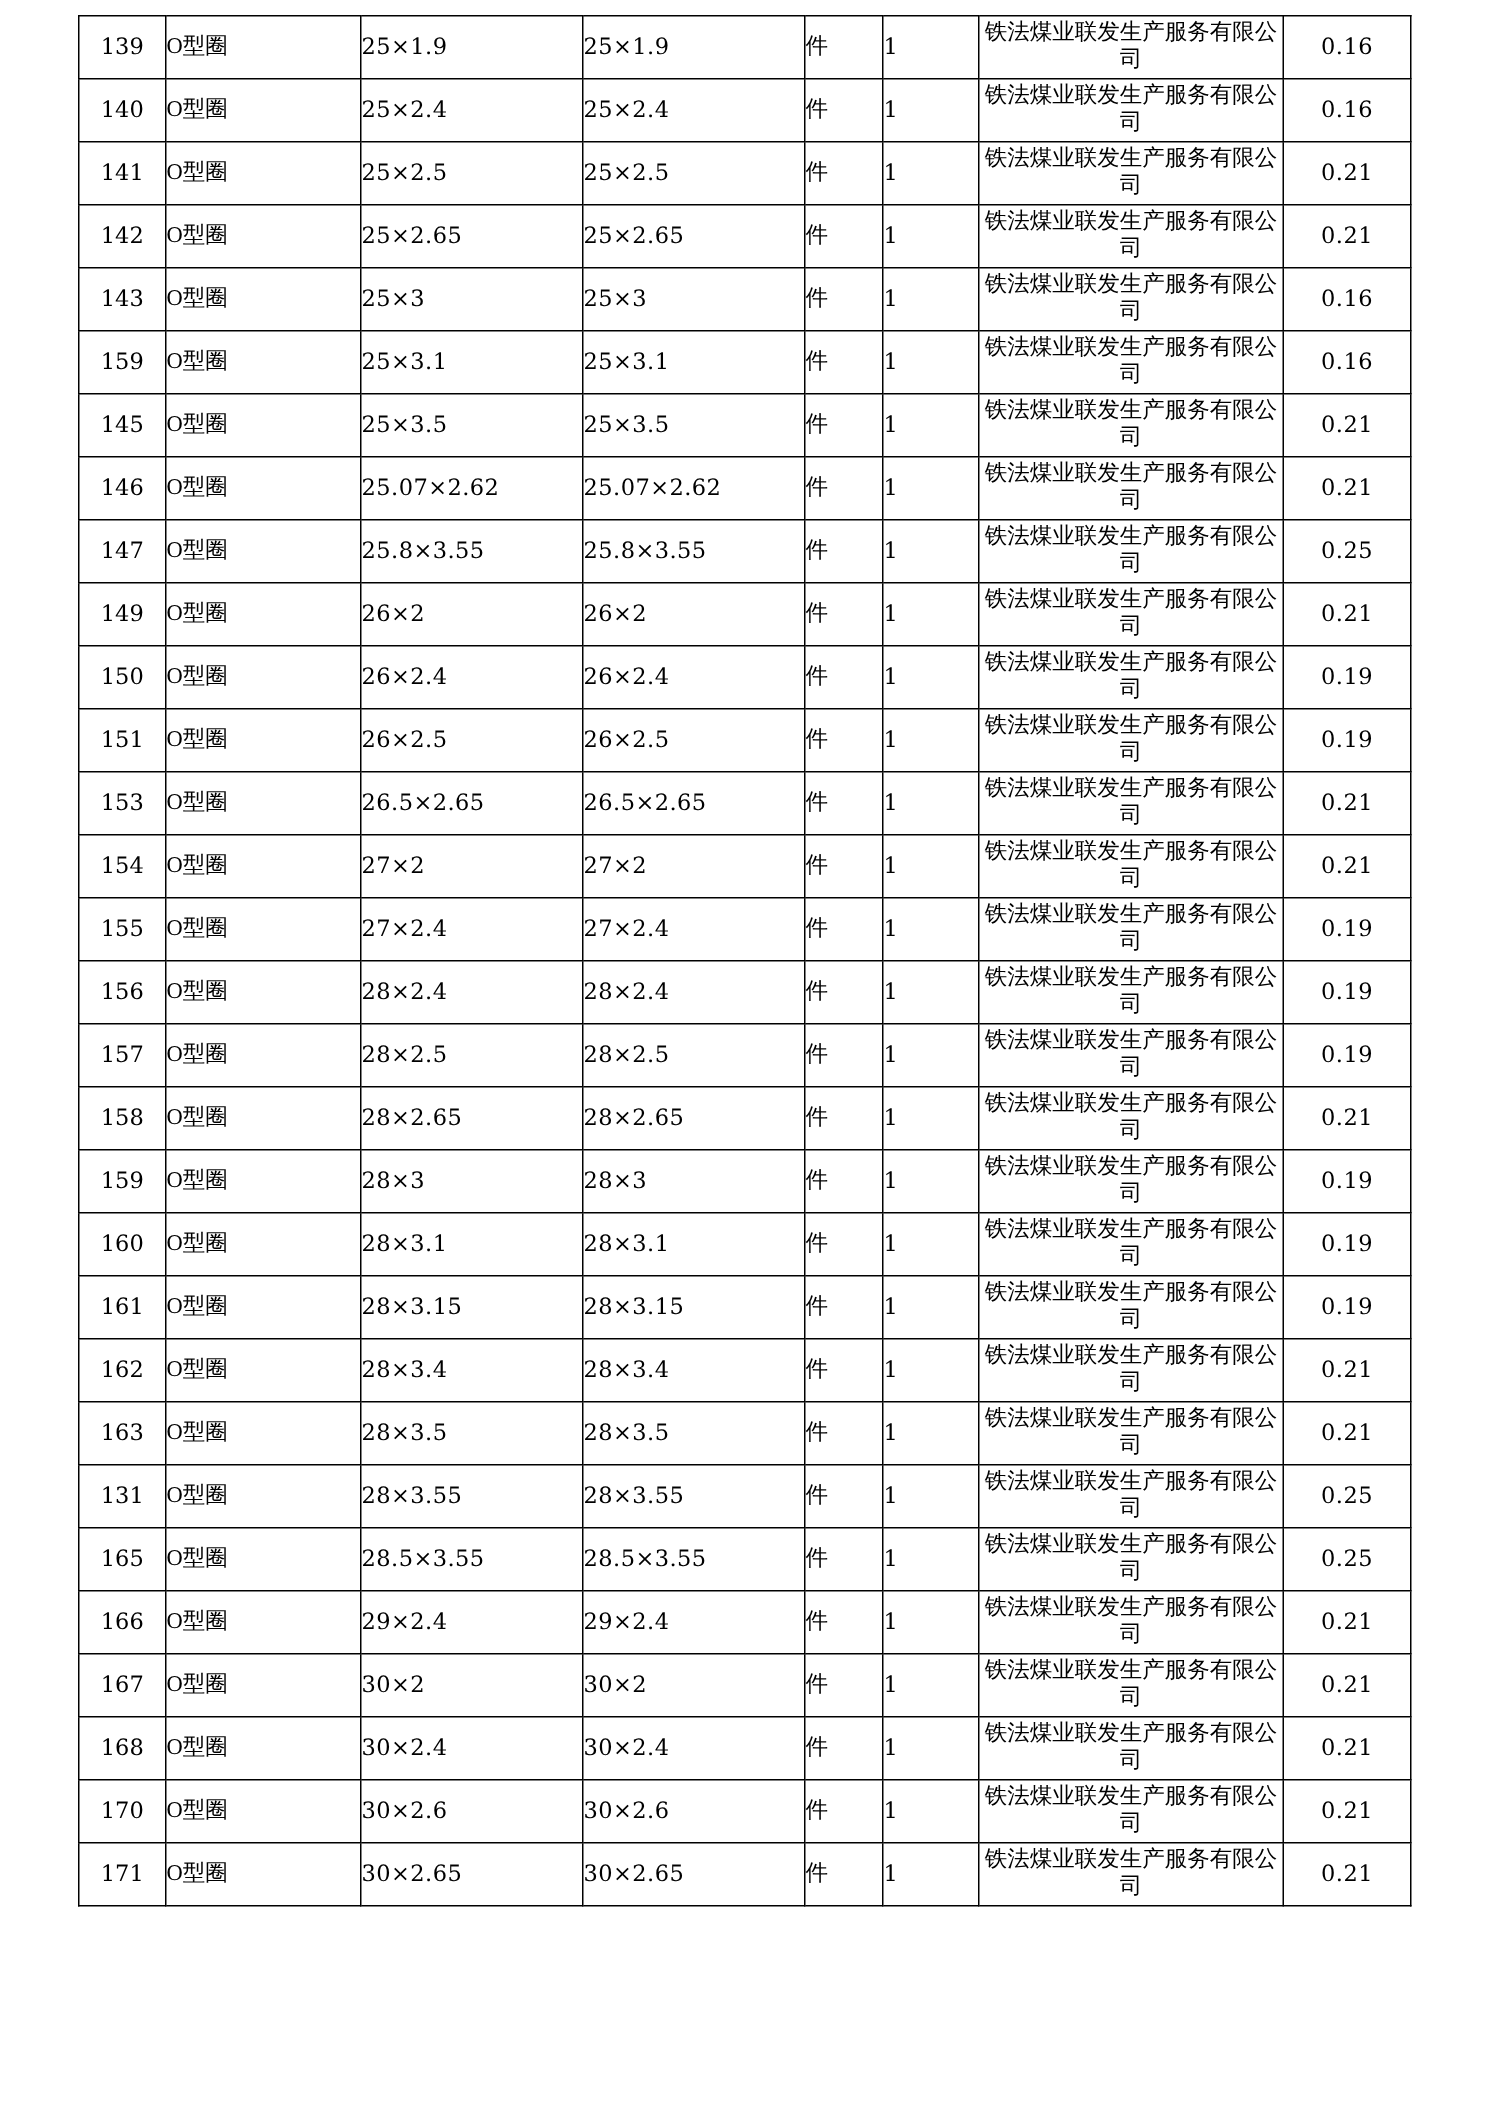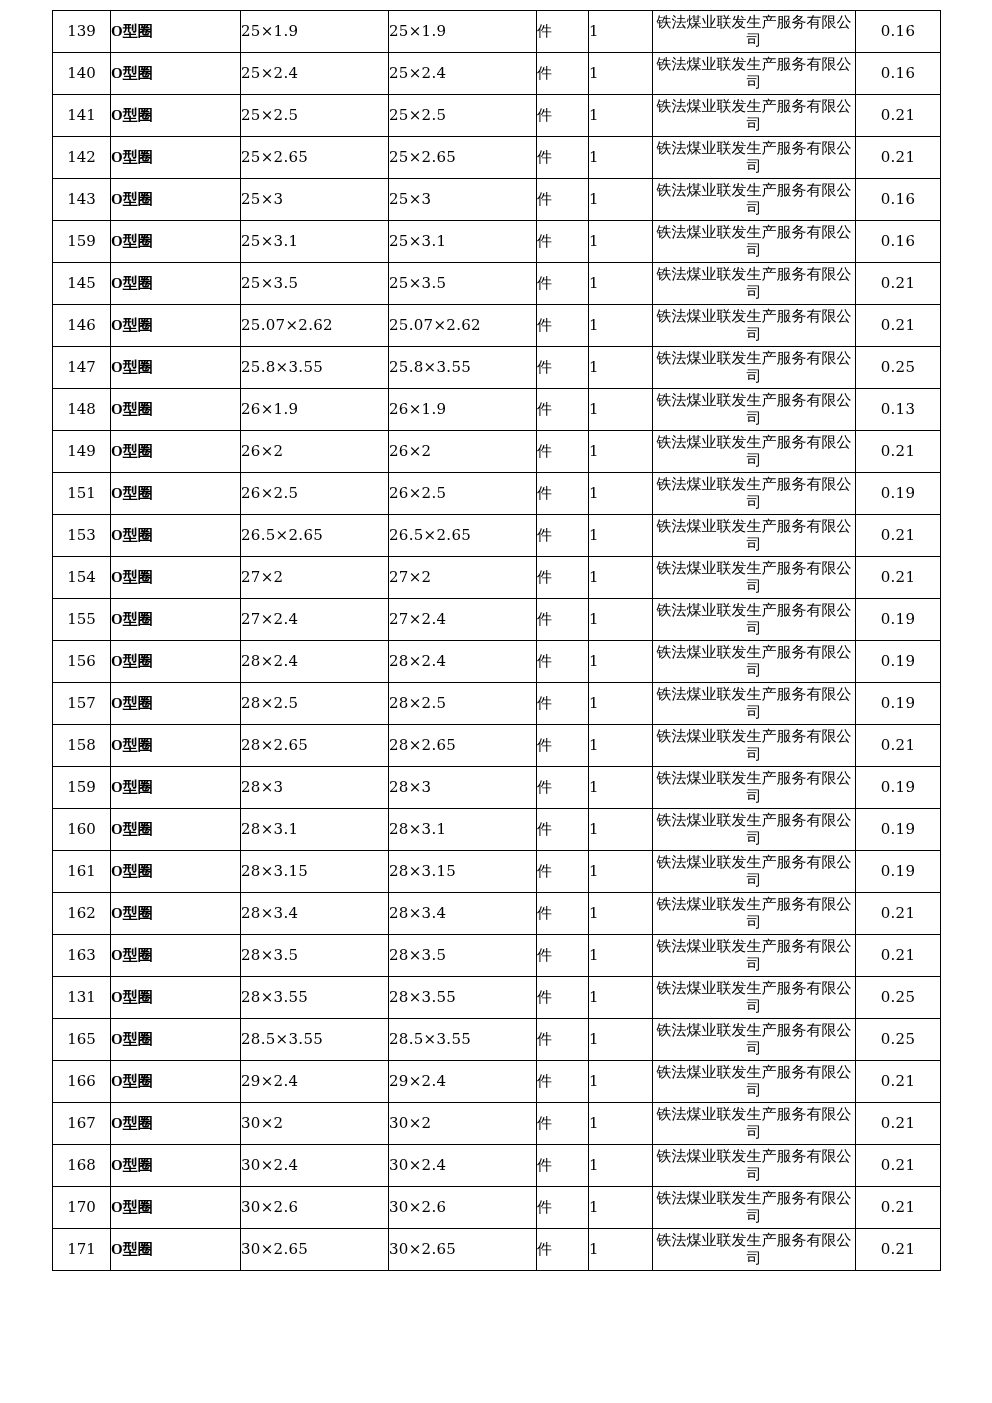--- a/index.html
+++ b/index.html
@@ -46,21 +46,20 @@
   .cell-idx {
     text-align: center;
     font-family: "DejaVu Serif", serif;
     font-size: 15px;
   }
   .cell-name {
     text-align: left;
     padding-left: 5px;
     font-family: "Liberation Serif", serif;
     font-size: 15px;
-    font-weight: bold;
   }
   .cell-spec {
     text-align: left;
     padding-left: 9px;
     font-family: "DejaVu Serif", serif;
     font-size: 15px;
     letter-spacing: 0.3px;
   }
   .cell-unit {
     text-align: left;
@@ -189,38 +188,38 @@
           <td class="cell-idx">147</td>
           <td class="cell-name">O型圈</td>
           <td class="cell-spec">25.8×3.55</td>
           <td class="cell-spec">25.8×3.55</td>
           <td class="cell-unit">件</td>
           <td class="cell-qty">1</td>
           <td class="cell-org">铁法煤业联发生产服务有限公司</td>
           <td class="cell-price">0.25</td>
         </tr>
         <tr>
-          <td class="cell-idx">148</td>
-          <td class="cell-name">O型圈</td>
-          <td class="cell-spec">26×1.9</td>
-          <td class="cell-spec">26×1.9</td>
-          <td class="cell-unit">件</td>
-          <td class="cell-qty">1</td>
-          <td class="cell-org">铁法煤业联发生产服务有限公司</td>
-          <td class="cell-price">0.13</td>
-        </tr>
-        <tr>
           <td class="cell-idx">149</td>
           <td class="cell-name">O型圈</td>
           <td class="cell-spec">26×2</td>
           <td class="cell-spec">26×2</td>
           <td class="cell-unit">件</td>
           <td class="cell-qty">1</td>
           <td class="cell-org">铁法煤业联发生产服务有限公司</td>
           <td class="cell-price">0.21</td>
+        </tr>
+        <tr>
+          <td class="cell-idx">150</td>
+          <td class="cell-name">O型圈</td>
+          <td class="cell-spec">26×2.4</td>
+          <td class="cell-spec">26×2.4</td>
+          <td class="cell-unit">件</td>
+          <td class="cell-qty">1</td>
+          <td class="cell-org">铁法煤业联发生产服务有限公司</td>
+          <td class="cell-price">0.19</td>
         </tr>
         <tr>
           <td class="cell-idx">151</td>
           <td class="cell-name">O型圈</td>
           <td class="cell-spec">26×2.5</td>
           <td class="cell-spec">26×2.5</td>
           <td class="cell-unit">件</td>
           <td class="cell-qty">1</td>
           <td class="cell-org">铁法煤业联发生产服务有限公司</td>
           <td class="cell-price">0.19</td>

